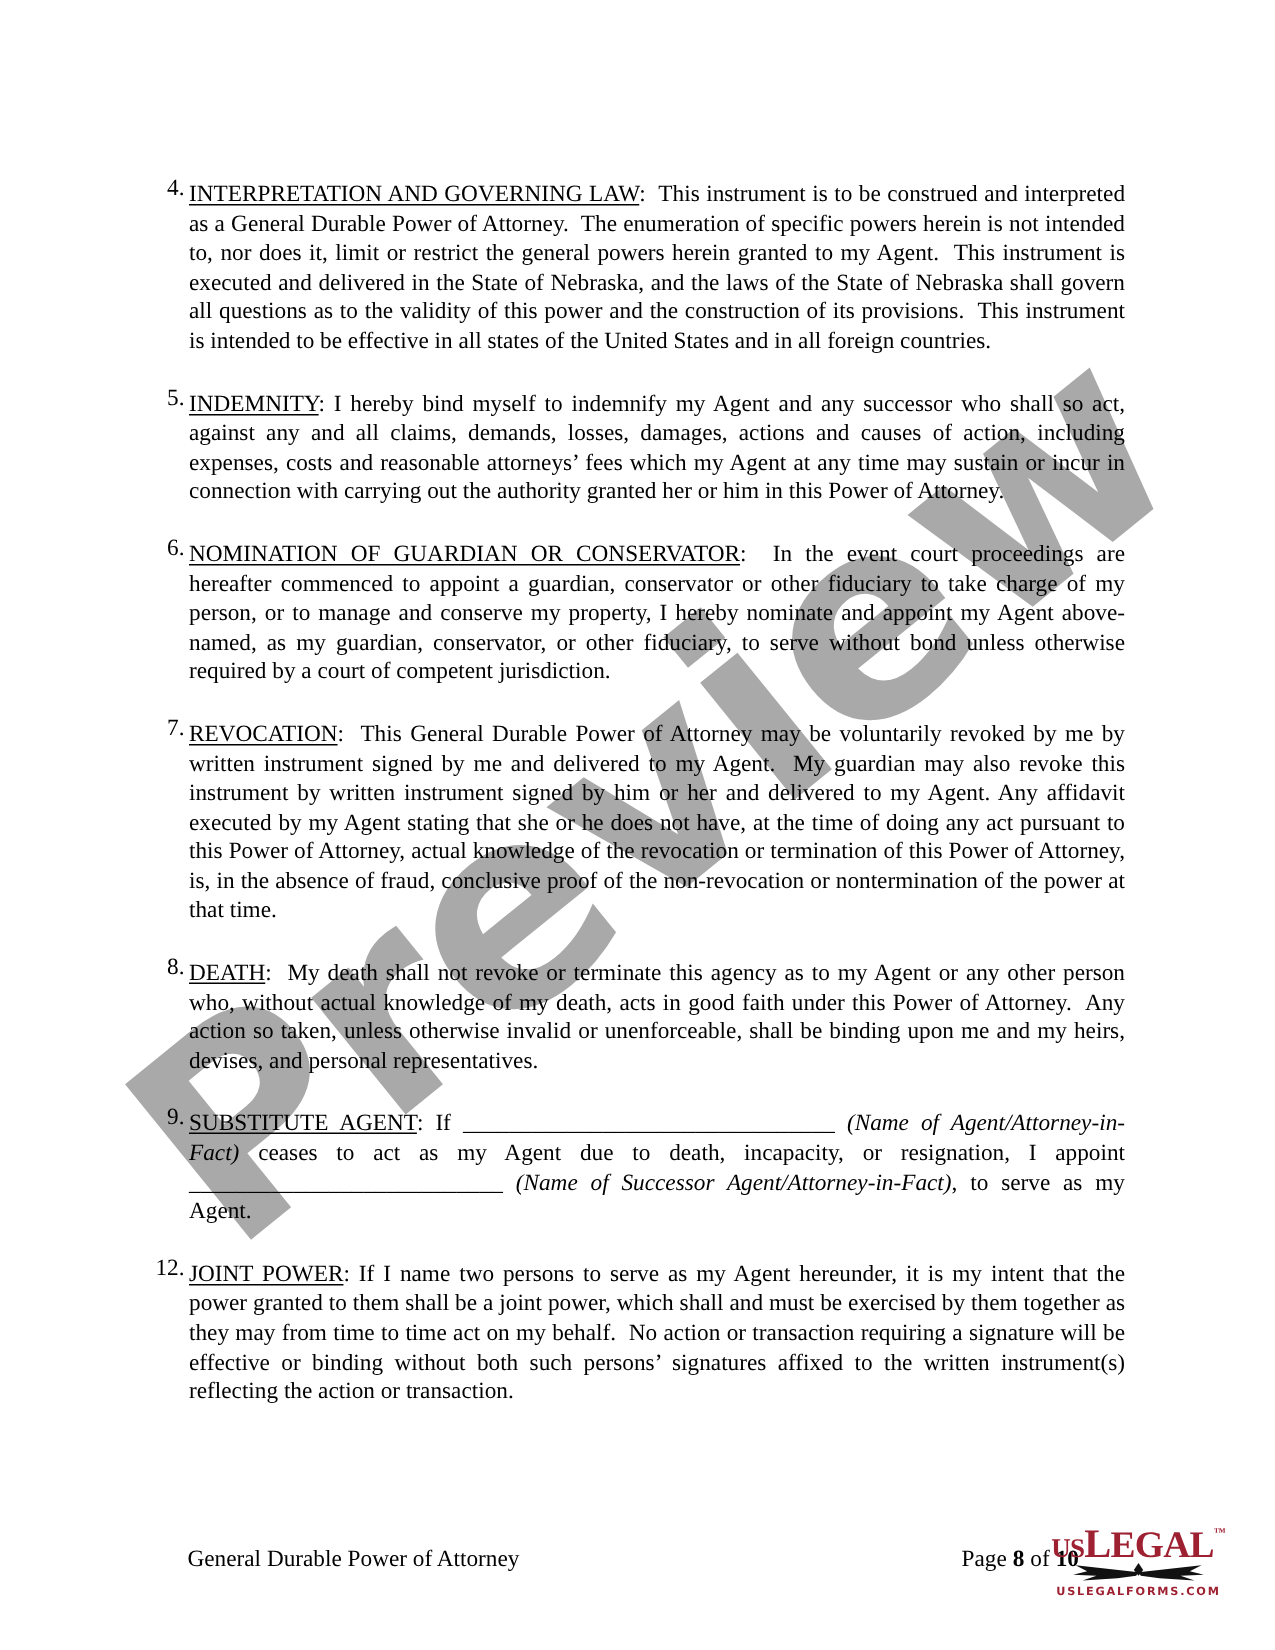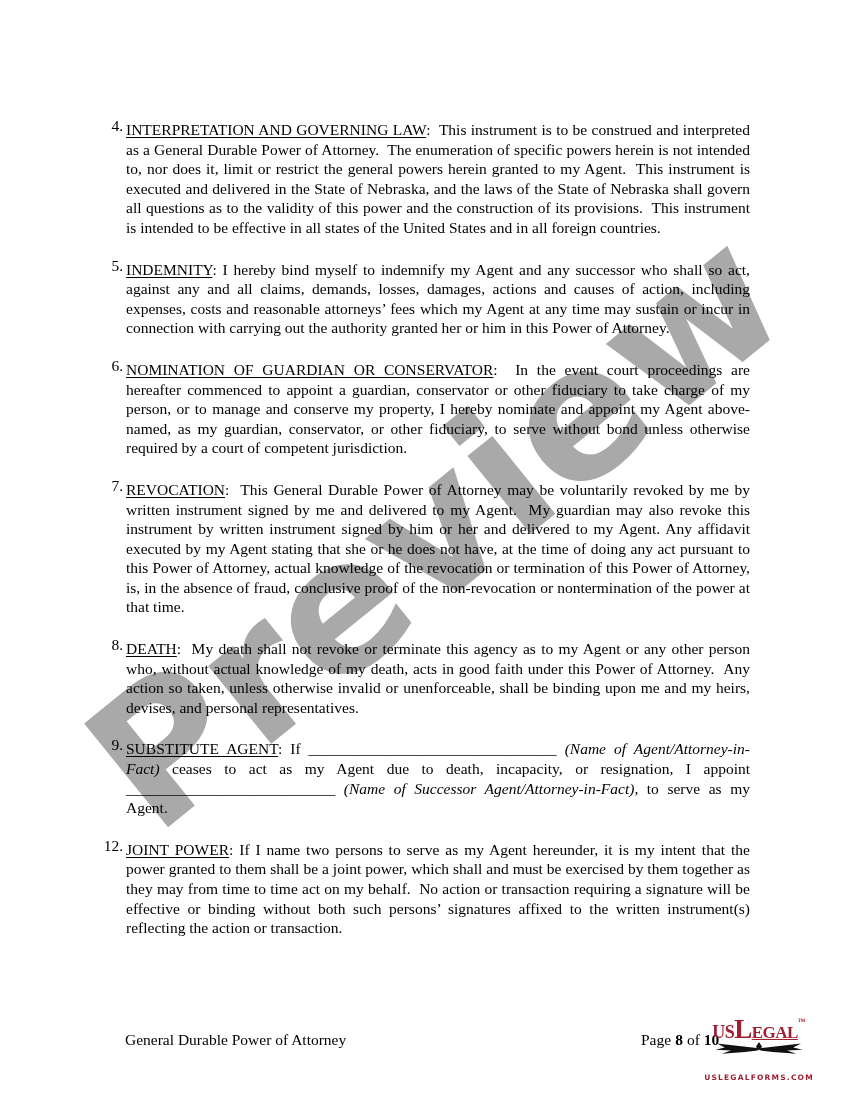--- a/index.html
+++ b/index.html
@@ -77,25 +77,25 @@
   }
   .logo-main {
     font-family: "Liberation Serif", serif;
     font-weight: bold;
     color: #9e2132;
     white-space: nowrap;
     letter-spacing: -0.5px;
   }
   .logo-us   { font-size: 18px; }
   .logo-l    { font-size: 27px; }
-  .logo-egal { font-size: 17px; text-decoration: underline; }
+  .logo-egal { font-size: 25px; }
   .logo-tm   { font-size: 8px; vertical-align: 14px; letter-spacing: 0; }
   .logo-eagle { display: block; width: 108px; height: 14px; margin: -1px auto 0 auto; }
   .logo-site {
-    margin-top: 18px;
+    margin-top: 1px;
     font-family: "DejaVu Sans", sans-serif;
     font-weight: bold;
     font-size: 7.5px;
     letter-spacing: 1.2px;
     color: #9e2132;
     white-space: nowrap;
   }
 </style>
 </head>
 <body>

